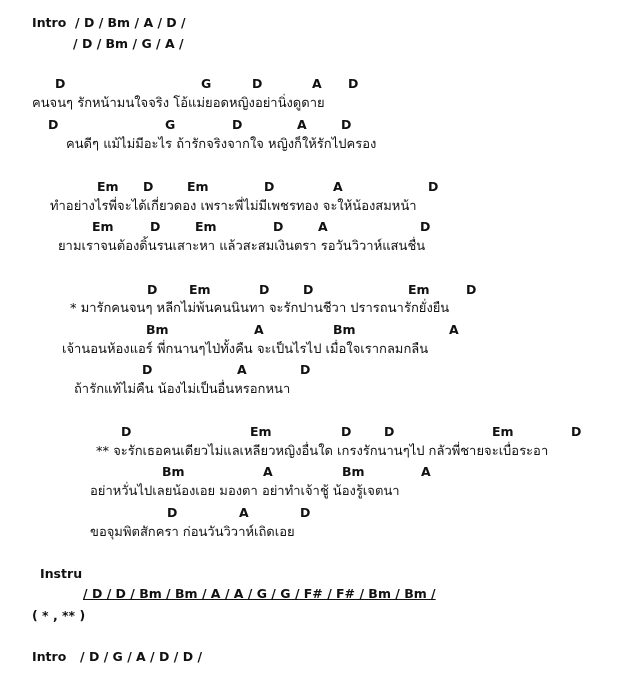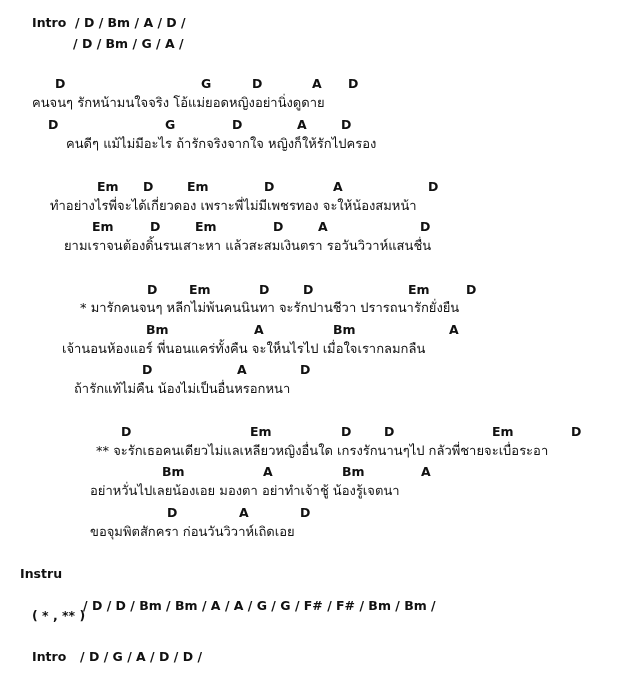--- a/index.html
+++ b/index.html
@@ -16,34 +16,34 @@
 <div class="ln hdr" style="left:32px;top:15px;">Intro</div>
 <div class="ln hdr" style="left:75px;top:15px;text-align:right;">/ D / Bm / A / D /</div>
 <div class="ln hdr" style="left:73px;top:36px;">/ D / Bm / G / A /</div>
 
 <div id="verse1"></div>
 <div class="ln lyr" style="left:32px;top:95px;">คนจนๆ รักหน้ามนใจจริง โอ้แม่ยอดหญิงอย่านิ่งดูดาย</div>
 <div class="ln lyr" style="left:32px;top:136px;margin-left:34px;">คนดีๆ แม้ไม่มีอะไร ถ้ารักจริงจากใจ หญิงก็ให้รักไปครอง</div>
 
 <div id="verse2"></div>
 <div class="ln lyr" style="left:50px;top:198px;">ทำอย่างไรพี่จะได้เกี่ยวดอง เพราะพี่ไม่มีเพชรทอง จะให้น้องสมหน้า</div>
-<div class="ln lyr" style="left:64px;top:238px;">ยามเราจนต้องดิ้นรนเสาะหา แล้วสะสมเงินตรา รอวันวิวาห์แสนชื่น</div>
+<div class="ln lyr" style="left:58px;top:238px;">ยามเราจนต้องดิ้นรนเสาะหา แล้วสะสมเงินตรา รอวันวิวาห์แสนชื่น</div>
 
 <div id="chorus1"></div>
-<div class="ln lyr" style="left:80px;top:300px;">* มารักคนจนๆ หลีกไม่พ้นคนนินทา จะรักปานชีวา ปรารถนารักยั่งยืน</div>
-<div class="ln lyr" style="left:62px;top:341px;">เจ้านอนห้องแอร์ พี่นอนแคร่ทั้งคืน จะให็นไรไป เมื่อใจเรากลมกลืน</div>
+<div class="ln lyr" style="left:70px;top:300px;">* มารักคนจนๆ หลีกไม่พ้นคนนินทา จะรักปานชีวา ปรารถนารักยั่งยืน</div>
+<div class="ln lyr" style="left:62px;top:341px;">เจ้านอนห้องแอร์ พี่กนานๆไป่ทั้งคืน จะเป็นไรไป เมื่อใจเรากลมกลืน</div>
 <div class="ln lyr" style="left:74px;top:381px;">ถ้ารักแท้ไม่คืน น้องไม่เป็นอื่นหรอกหนา</div>
 
 <div id="chorus2"></div>
 <div class="ln lyr" style="left:96px;top:443px;">** จะรักเธอคนเดียวไม่แลเหลียวหญิงอื่นใด เกรงรักนานๆไป กลัวพี่ชายจะเบื่อระอา</div>
 <div class="ln lyr" style="left:90px;top:483px;">อย่าหวั่นไปเลยน้องเอย มองตา อย่าทำเจ้าชู้ น้องรู้เจตนา</div>
 <div class="ln lyr" style="left:90px;top:524px;text-align:center;">ขอจุมพิตสักครา ก่อนวันวิวาห์เถิดเอย</div>
 
-<div class="ln hdr" style="left:20px;top:566px;">Instru</div>
-<div class="ln hdr" style="left:83px;top:598px;">/ D / D / Bm / Bm / A / A / G / G / F# / F# / Bm / Bm /</div>
+<div class="ln hdr" style="left:40px;top:566px;">Instru</div>
+<div class="ln hdr" style="left:83px;top:586px;text-decoration:underline;">/ D / D / Bm / Bm / A / A / G / G / F# / F# / Bm / Bm /</div>
 <div class="ln hdr" style="left:32px;top:608px;">( * , ** )</div>
 <div class="ln hdr" style="left:32px;top:649px;">Intro</div>
 <div class="ln hdr" style="left:80px;top:649px;">/ D / G / A / D / D /</div>
 
 <div class="ln chord" style="left: 55px; top: 76px;">D</div>
 <div class="ln chord" style="left: 201px; top: 76px;">G</div>
 <div class="ln chord" style="left: 252px; top: 76px;">D</div>
 <div class="ln chord" style="left: 312px; top: 76px;">A</div>
 <div class="ln chord" style="left: 348px; top: 76px;">D</div>
 <div class="ln chord" style="left: 48px; top: 117px;">D</div>

